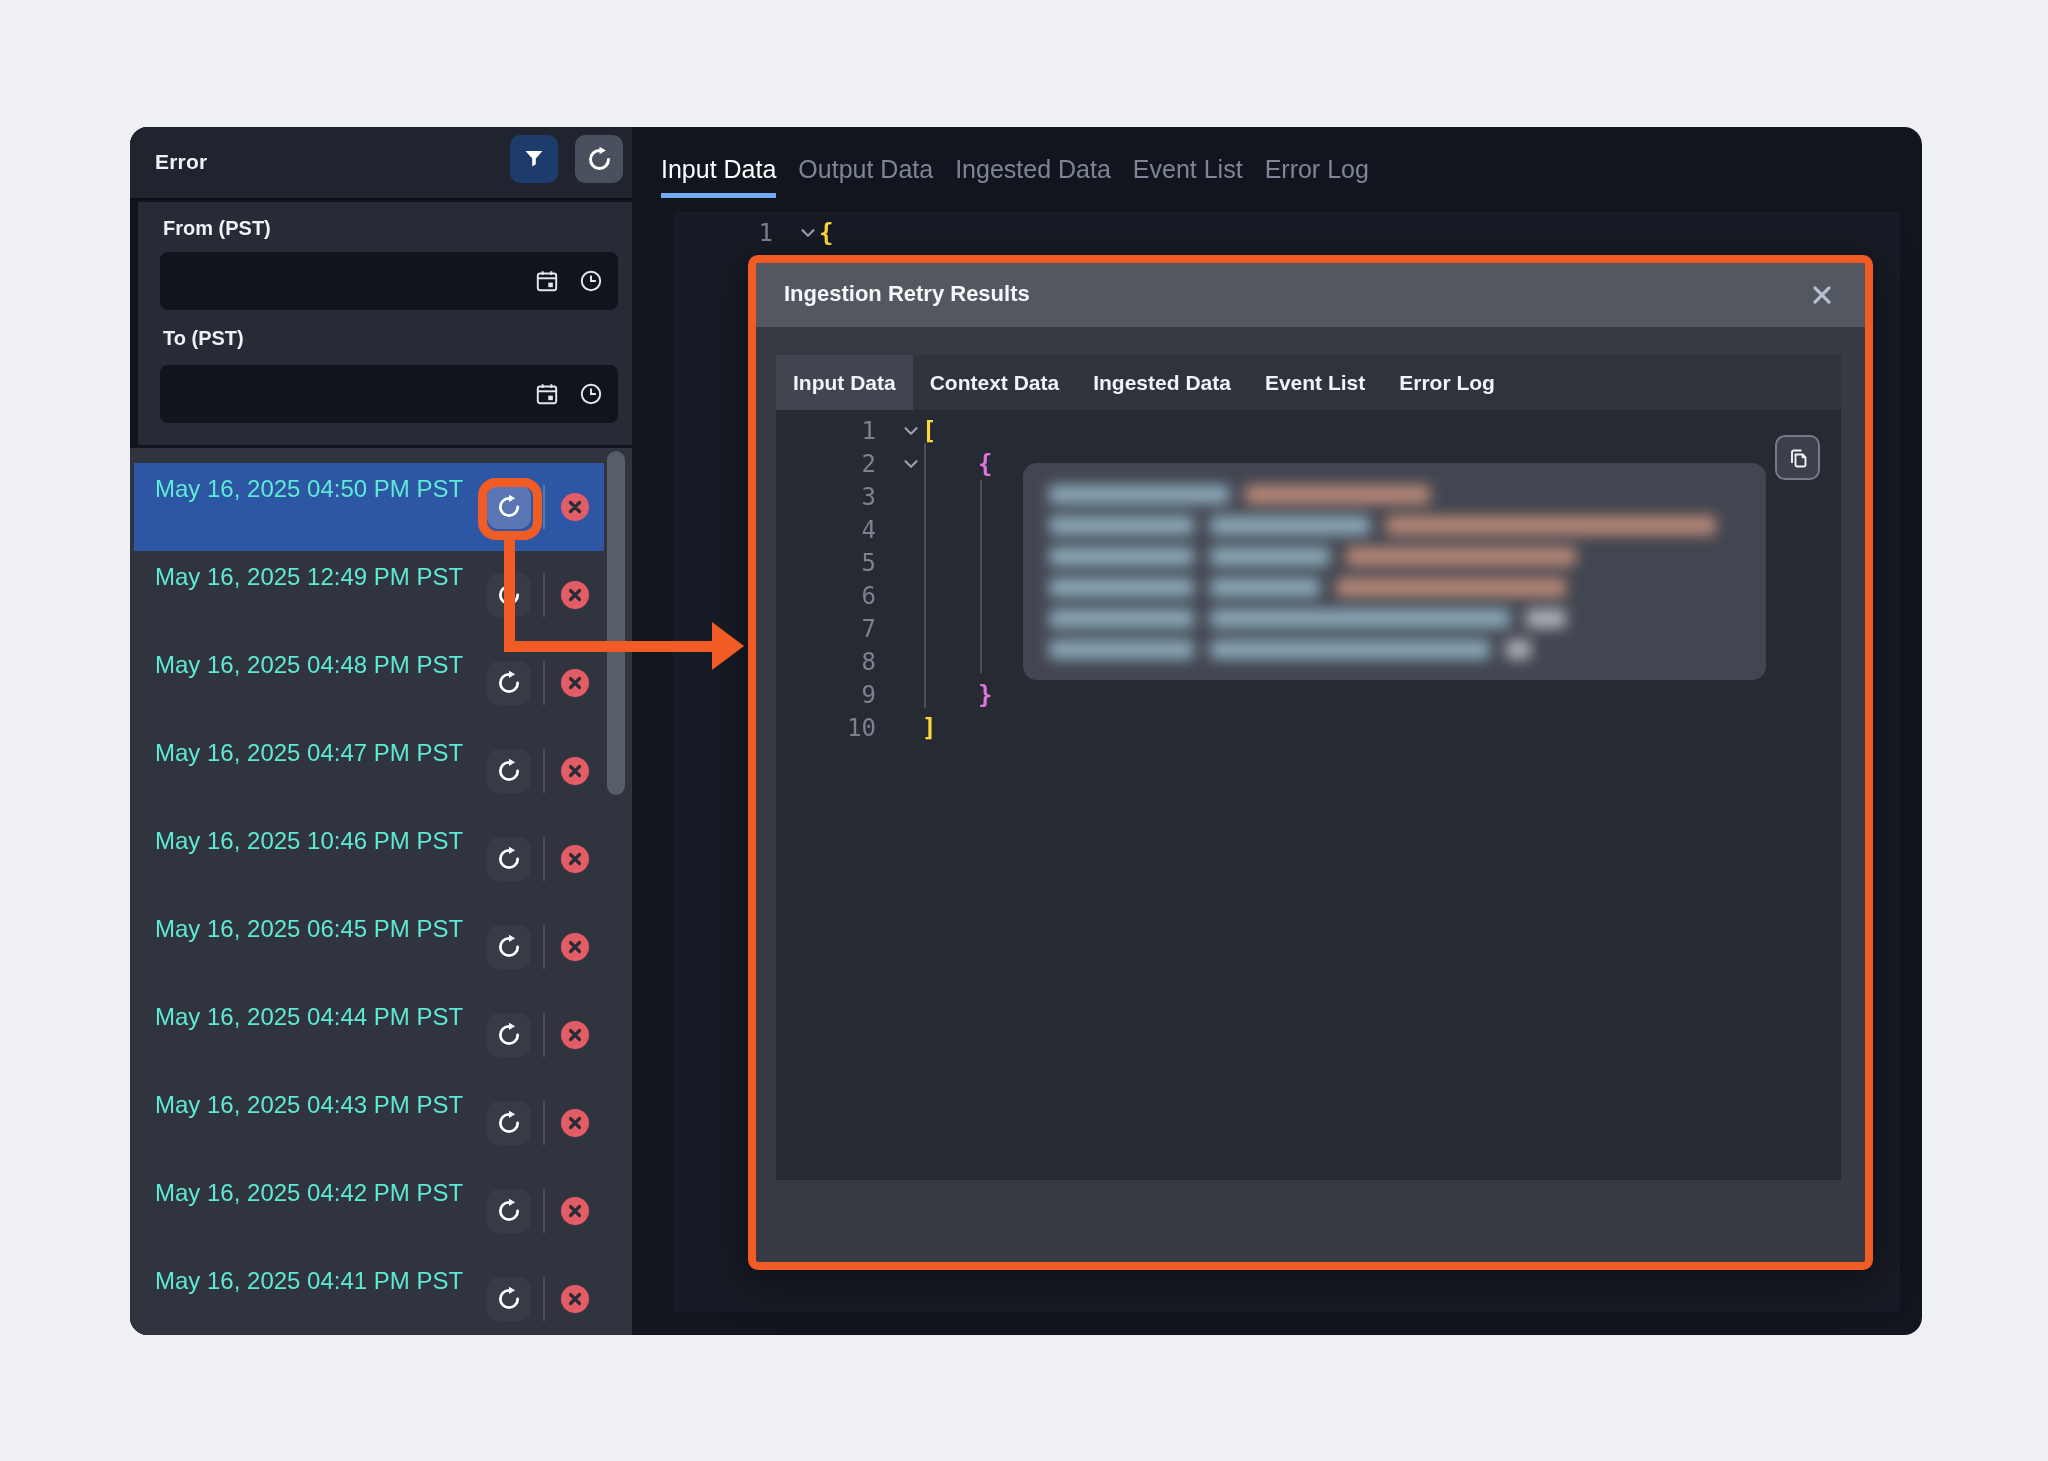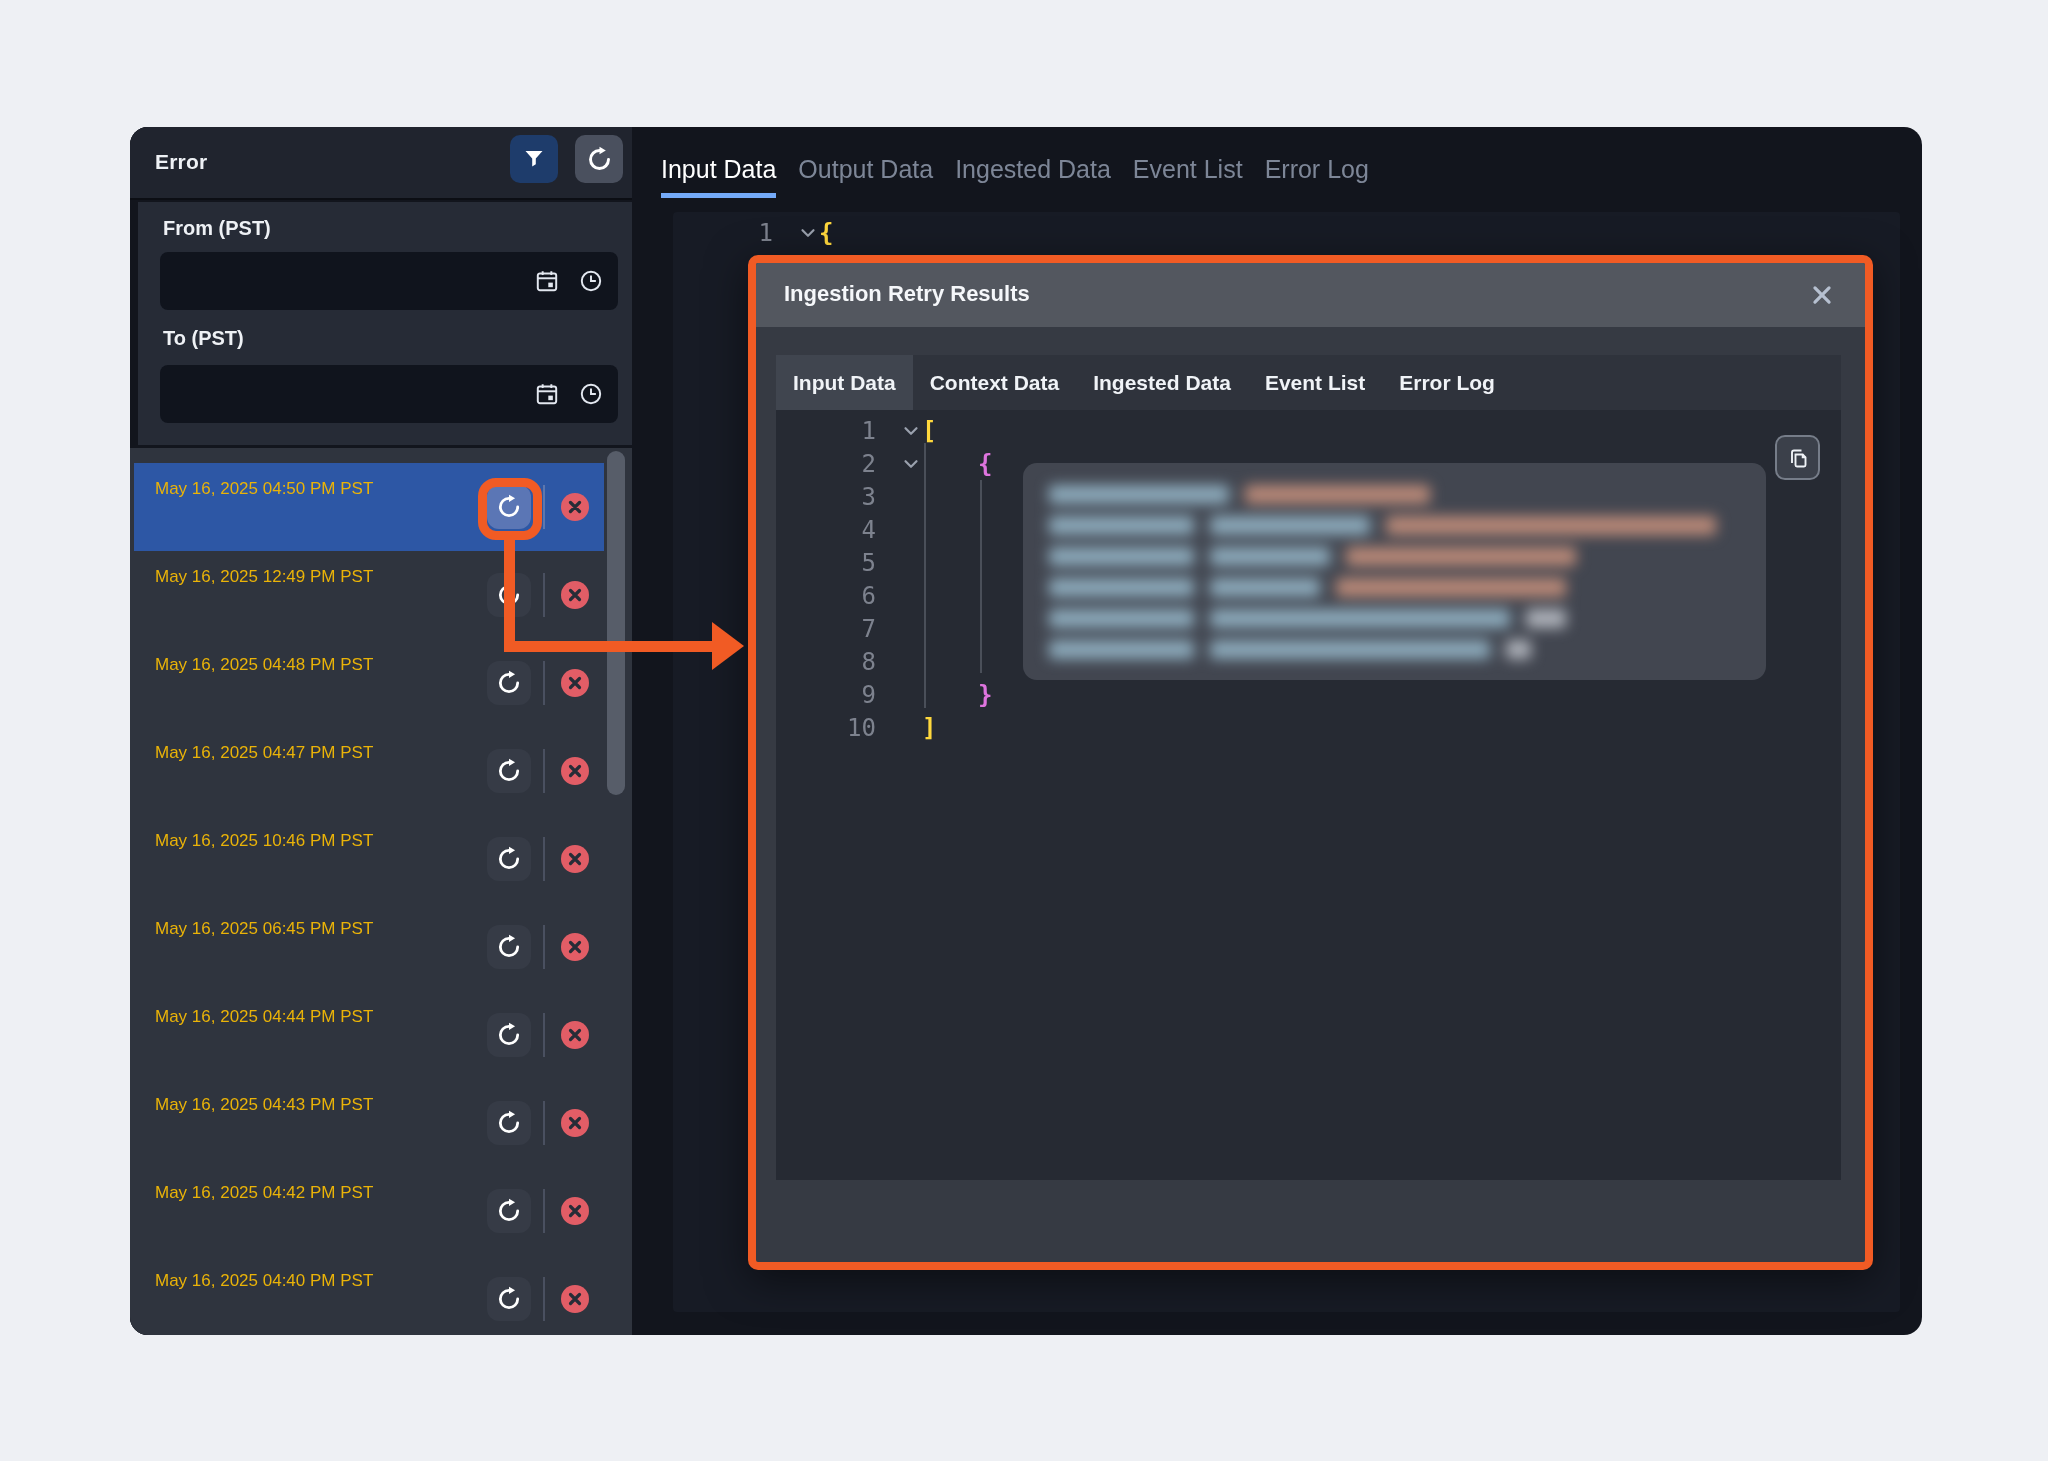--- a/index.html
+++ b/index.html
@@ -64,21 +64,21 @@
     position:absolute; left:0; top:321px; width:100%; height:887px;
     background:#2f343e; overflow:hidden; padding-top:15px;
   }
   .sb-row {
     position:relative; width:470px; height:88px; margin-left:4px;
     cursor:pointer;
   }
   .sb-row.selected { background:#2d57a5; }
   .ts {
     position:absolute; left:21px; top:10px; width:310px;
-    color:#eab308; font-size:17px; line-height:32px;
+    color:#5eead4; font-size:24px; line-height:32px;
   }
   .row-retry {
     position:absolute; left:353px; top:22px; width:44px; height:44px;
     border:none; border-radius:12px; background:#363b46; cursor:pointer;
     display:flex; align-items:center; justify-content:center;
   }
   .sb-row.selected .row-retry { background:#5b76b5; }
   .row-sep { position:absolute; left:409px; top:22px; width:2px; height:44px; background:#4a5060; }
   .sb-row.selected .row-sep { background:#5d77ae; }
   .row-del {
@@ -422,21 +422,21 @@
     <button class="row-del">
       <span>
         <svg width="14" height="14" viewBox="0 0 14 14">
                   <path d="M2.5 2.5 L11.5 11.5 M11.5 2.5 L2.5 11.5" stroke="#272c37" stroke-width="3.2" stroke-linecap="round"></path>
                 </svg>
       </span>
     </button>
   </div>
 
   <div class="sb-row">
-    <div class="ts">May 16, 2025 04:40 PM PST</div>
+    <div class="ts">May 16, 2025 04:41 PM PST</div>
     <button class="row-retry">
       <span>
         <svg width="26" height="26" viewBox="0 0 24 24">
           <path d="M12 4a8 8 0 1 0 8 8" fill="none" stroke="#ffffff" stroke-width="2.6" stroke-linecap="round"></path>
           <path d="M12 0.6 L17.6 4 L12 7.4 Z" fill="#ffffff"></path>
         </svg>
       </span>
     </button>
     <div class="row-sep"></div>
     <button class="row-del">

